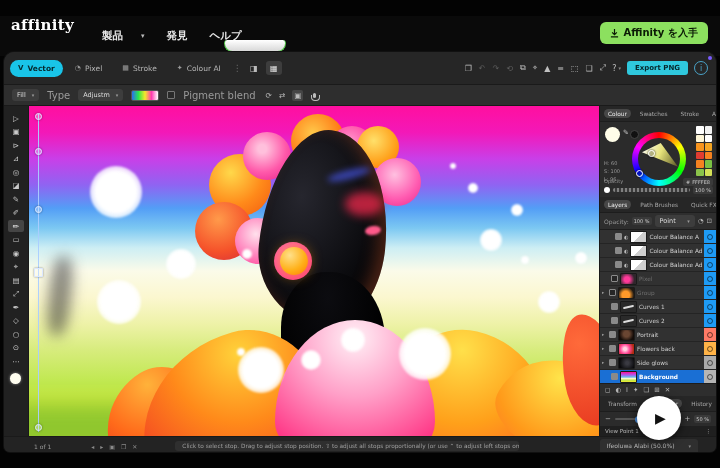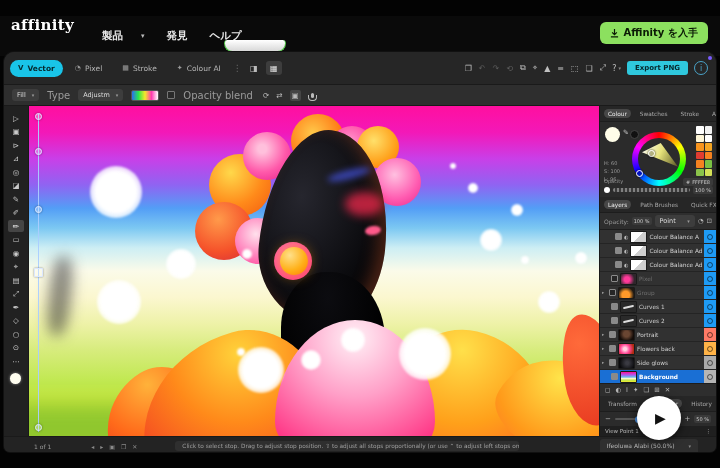--- a/index.html
+++ b/index.html
@@ -234,21 +234,21 @@
       <span>Fill</span>
       <span class="ch">▾</span>
     </div>
     <span class="ctx-label">Type</span>
     <div class="dd">
       <span>Adjustm</span>
       <span class="ch">▾</span>
     </div>
     <div id="grad-swatch"></div>
     <div class="checkbox"></div>
-    <span class="ctx-label">Opacity blend</span>
+    <span class="ctx-label">Pigment blend</span>
     <div id="context-icons">
         <span class="ctx-ic">⟳</span>
         <span class="ctx-ic">⇄</span>
         <span class="ctx-ic active">▣</span>
         <span class="mic"></span>
       </div>
   </div>
 
   <div id="workspace">
 

